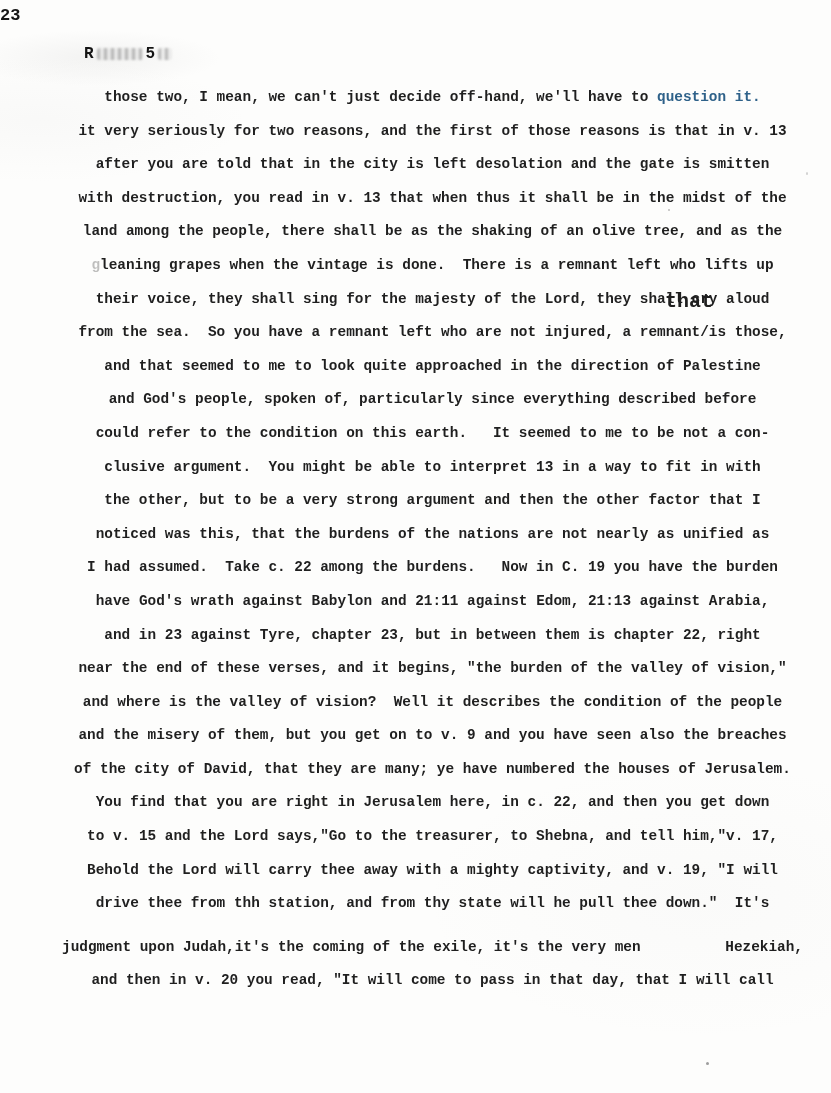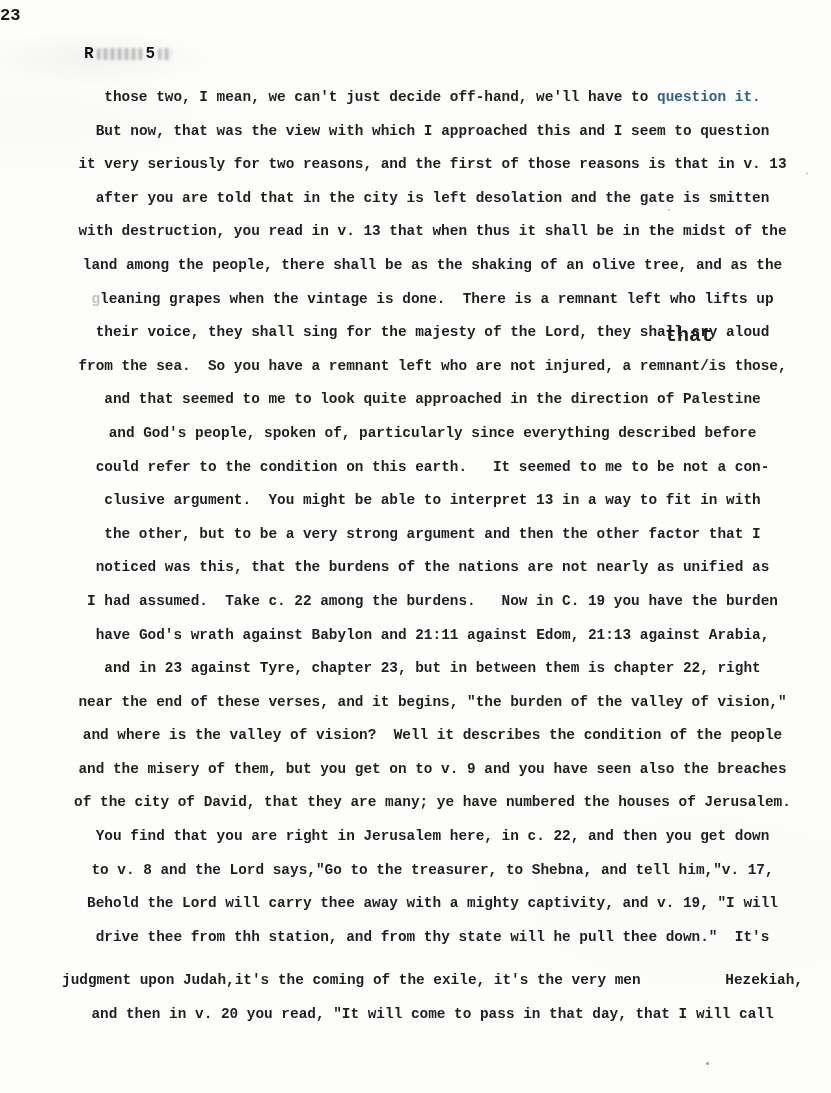--- a/index.html
+++ b/index.html
@@ -69,21 +69,20 @@
 
   <div class="header-mark">
     <span>R</span>
     <span class="smudge s1"></span>
     <span>5</span>
     <span class="smudge s2"></span>
   </div>
 
   <div class="body-text">
     <div class="line"><span>those two, I mean, we can't just decide off-hand, we'll have to </span><span class="blue-ink">question it.</span></div>
-    <div class="line">But now, that was the view with which I approached this and I seem to question</div>
     <div class="line">it very seriously for two reasons, and the first of those reasons is that in v. 13</div>
     <div class="line">after you are told that in the city is left desolation and the gate is smitten</div>
     <div class="line">with destruction, you read in v. 13 that when thus it shall be in the midst of the</div>
     <div class="line">land among the people, there shall be as the shaking of an olive tree, and as the</div>
     <div class="line"><span class="faded-char">g</span><span>leaning grapes when the vintage is done.  There is a remnant left who lifts up</span></div>
     <div class="line">their voice, they shall sing for the majesty of the Lord, they shall cry aloud</div>
     <div class="line rel"><span class="insert-word">that</span><span>from the sea.  So you have a remnant left who are not injured, a remnant/is those,</span></div>
     <div class="line">and that seemed to me to look quite approached in the direction of Palestine</div>
     <div class="line">and God's people, spoken of, particularly since everything described before</div>
     <div class="line">could refer to the condition on this earth.   It seemed to me to be not a con-</div>
@@ -91,21 +90,21 @@
     <div class="line">the other, but to be a very strong argument and then the other factor that I</div>
     <div class="line">noticed was this, that the burdens of the nations are not nearly as unified as</div>
     <div class="line">I had assumed.  Take c. 22 among the burdens.   Now in C. 19 you have the burden</div>
     <div class="line">have God's wrath against Babylon and 21:11 against Edom, 21:13 against Arabia,</div>
     <div class="line">and in 23 against Tyre, chapter 23, but in between them is chapter 22, right</div>
     <div class="line">near the end of these verses, and it begins, "the burden of the valley of vision,"</div>
     <div class="line">and where is the valley of vision?  Well it describes the condition of the people</div>
     <div class="line">and the misery of them, but you get on to v. 9 and you have seen also the breaches</div>
     <div class="line">of the city of David, that they are many; ye have numbered the houses of Jerusalem.</div>
     <div class="line">You find that you are right in Jerusalem here, in c. 22, and then you get down</div>
-    <div class="line">to v. 8 and the Lord says,"Go to the treasurer, to Shebna, and tell him,"v. 17,</div>
+    <div class="line">to v. 15 and the Lord says,"Go to the treasurer, to Shebna, and tell him,"v. 17,</div>
     <div class="line">Behold the Lord will carry thee away with a mighty captivity, and v. 19, "I will</div>
     <div class="line">drive thee from thh station, and from thy state will he pull thee down."  It's</div>
     <div class="line flex gap-before"><span>judgment upon Judah,it's the coming of the exile, it's the very men</span><span class="margin-note">Hezekiah,</span></div>
     <div class="line">and then in v. 20 you read, "It will come to pass in that day, that I will call</div>
   </div>
 
   <span class="speck a"></span>
   <span class="speck b"></span>
   <span class="speck c"></span>
   <span class="speck d"></span>

